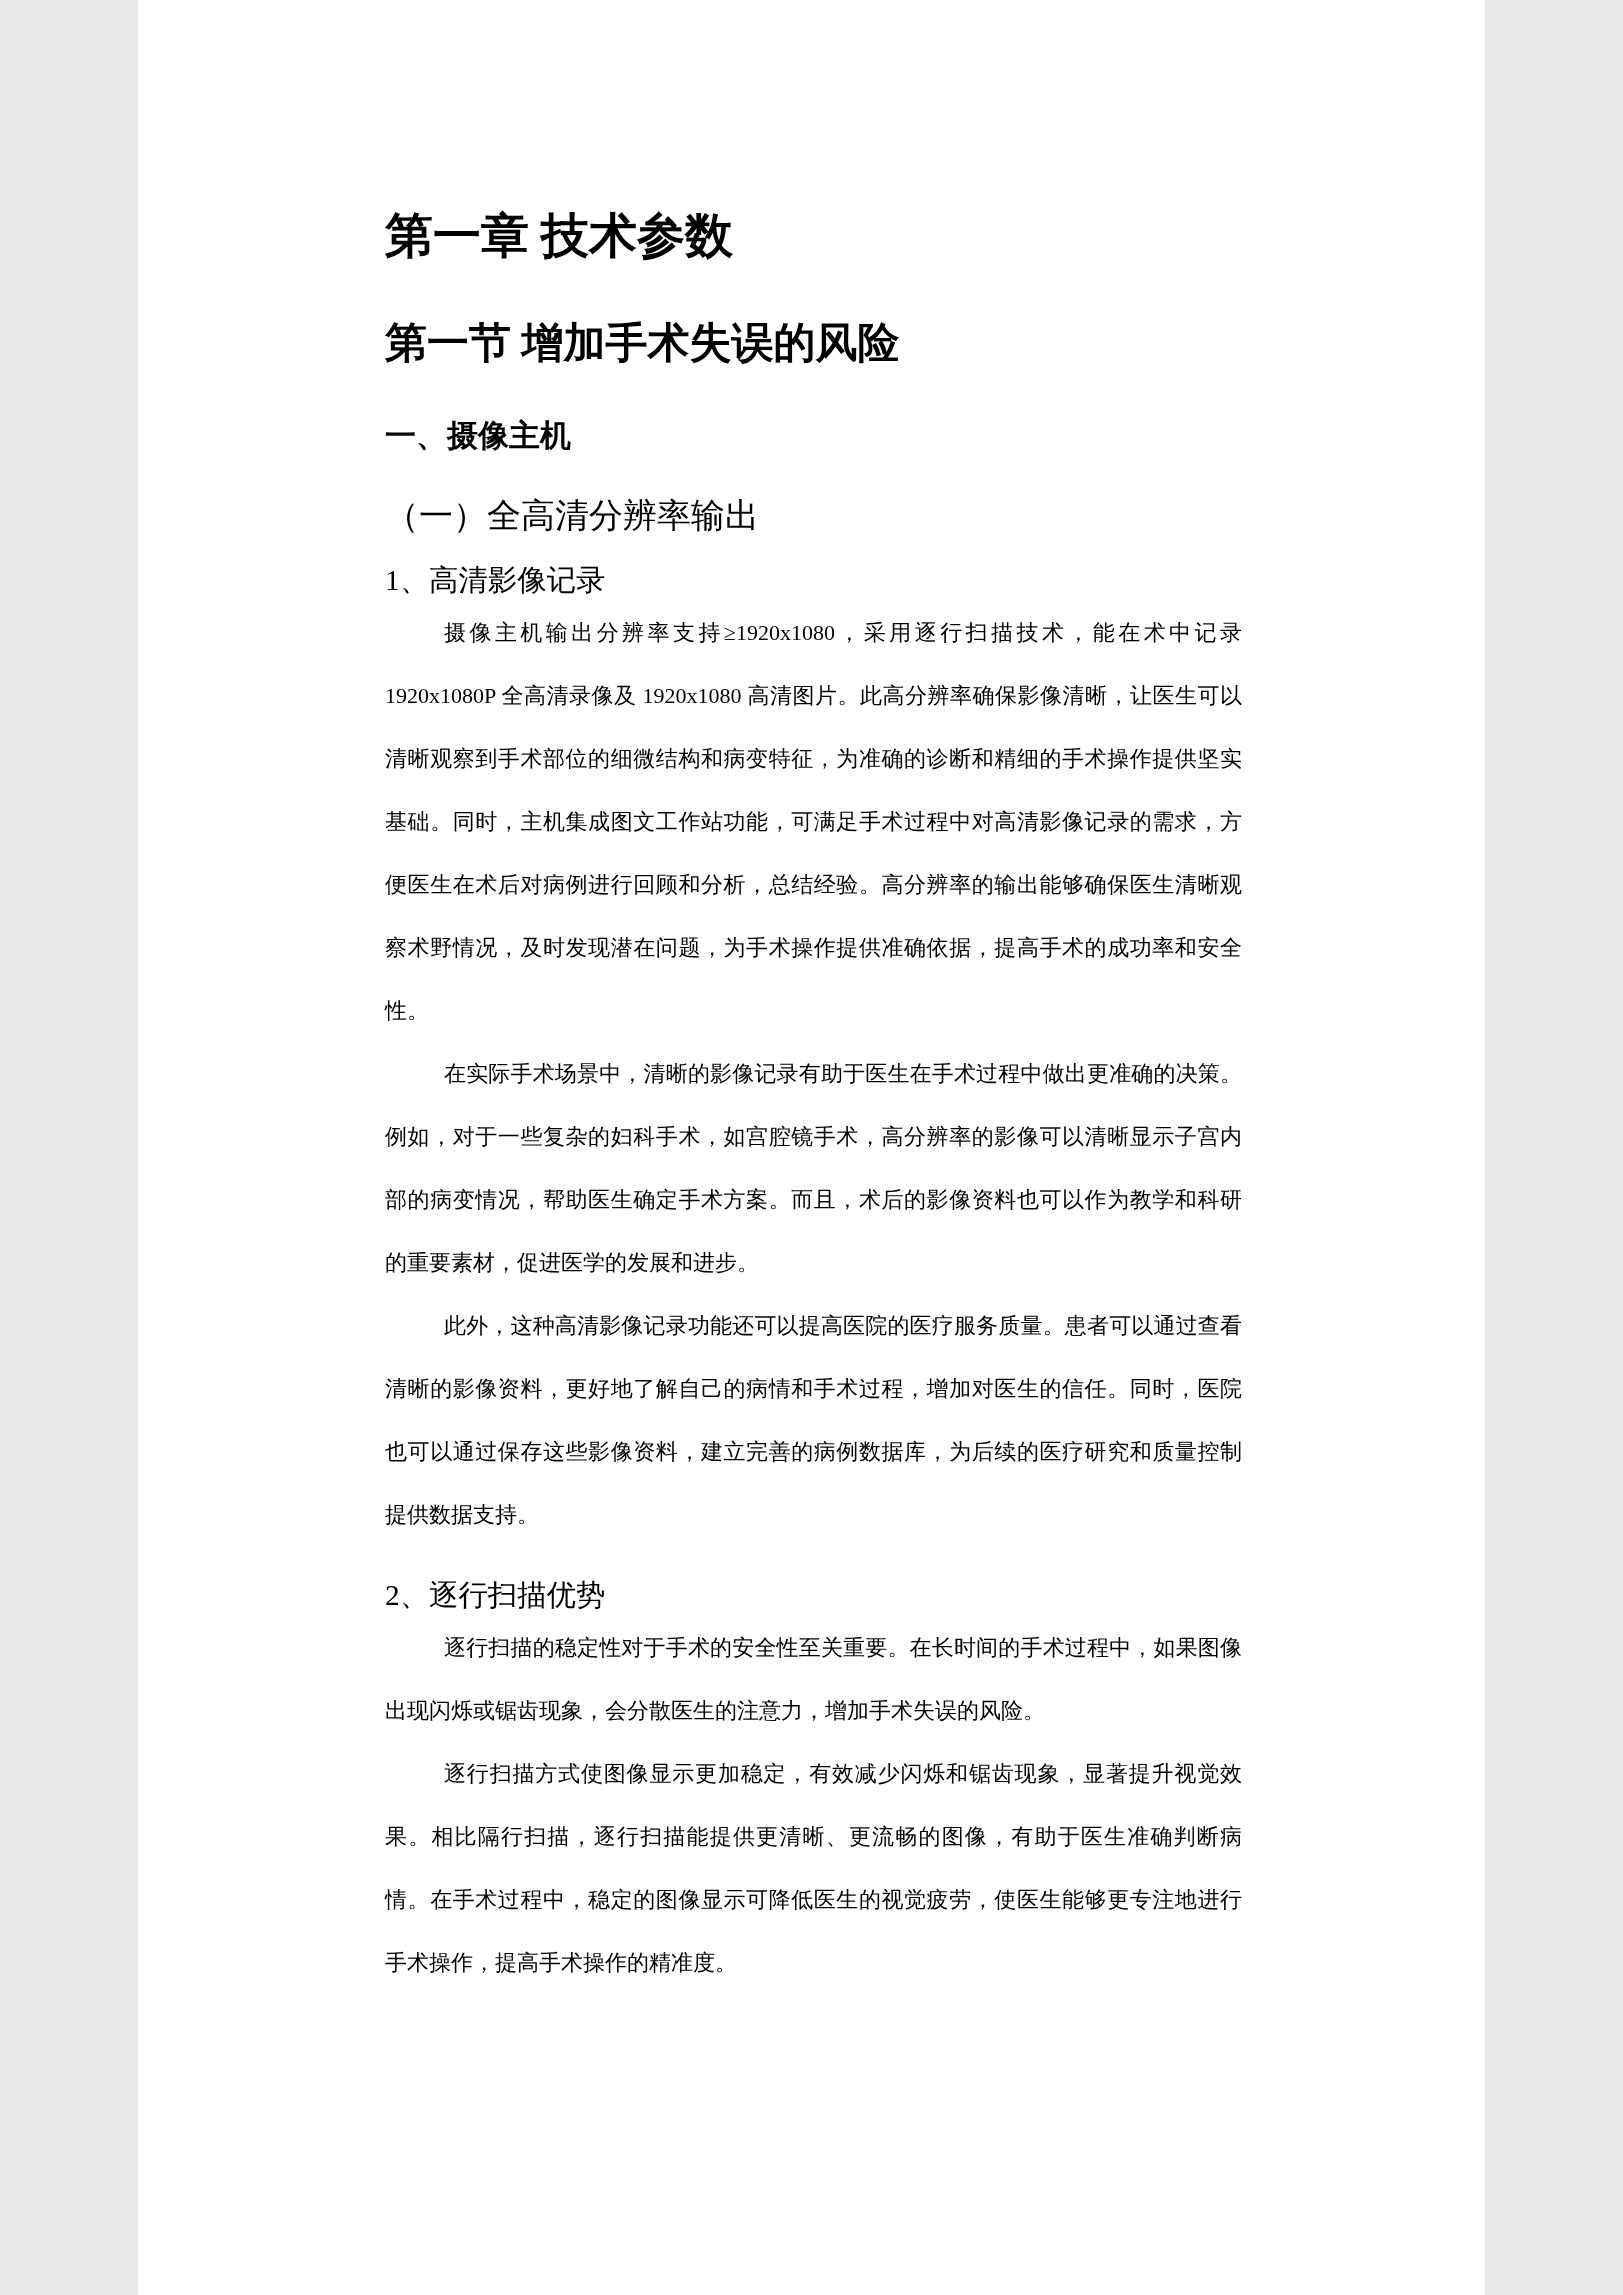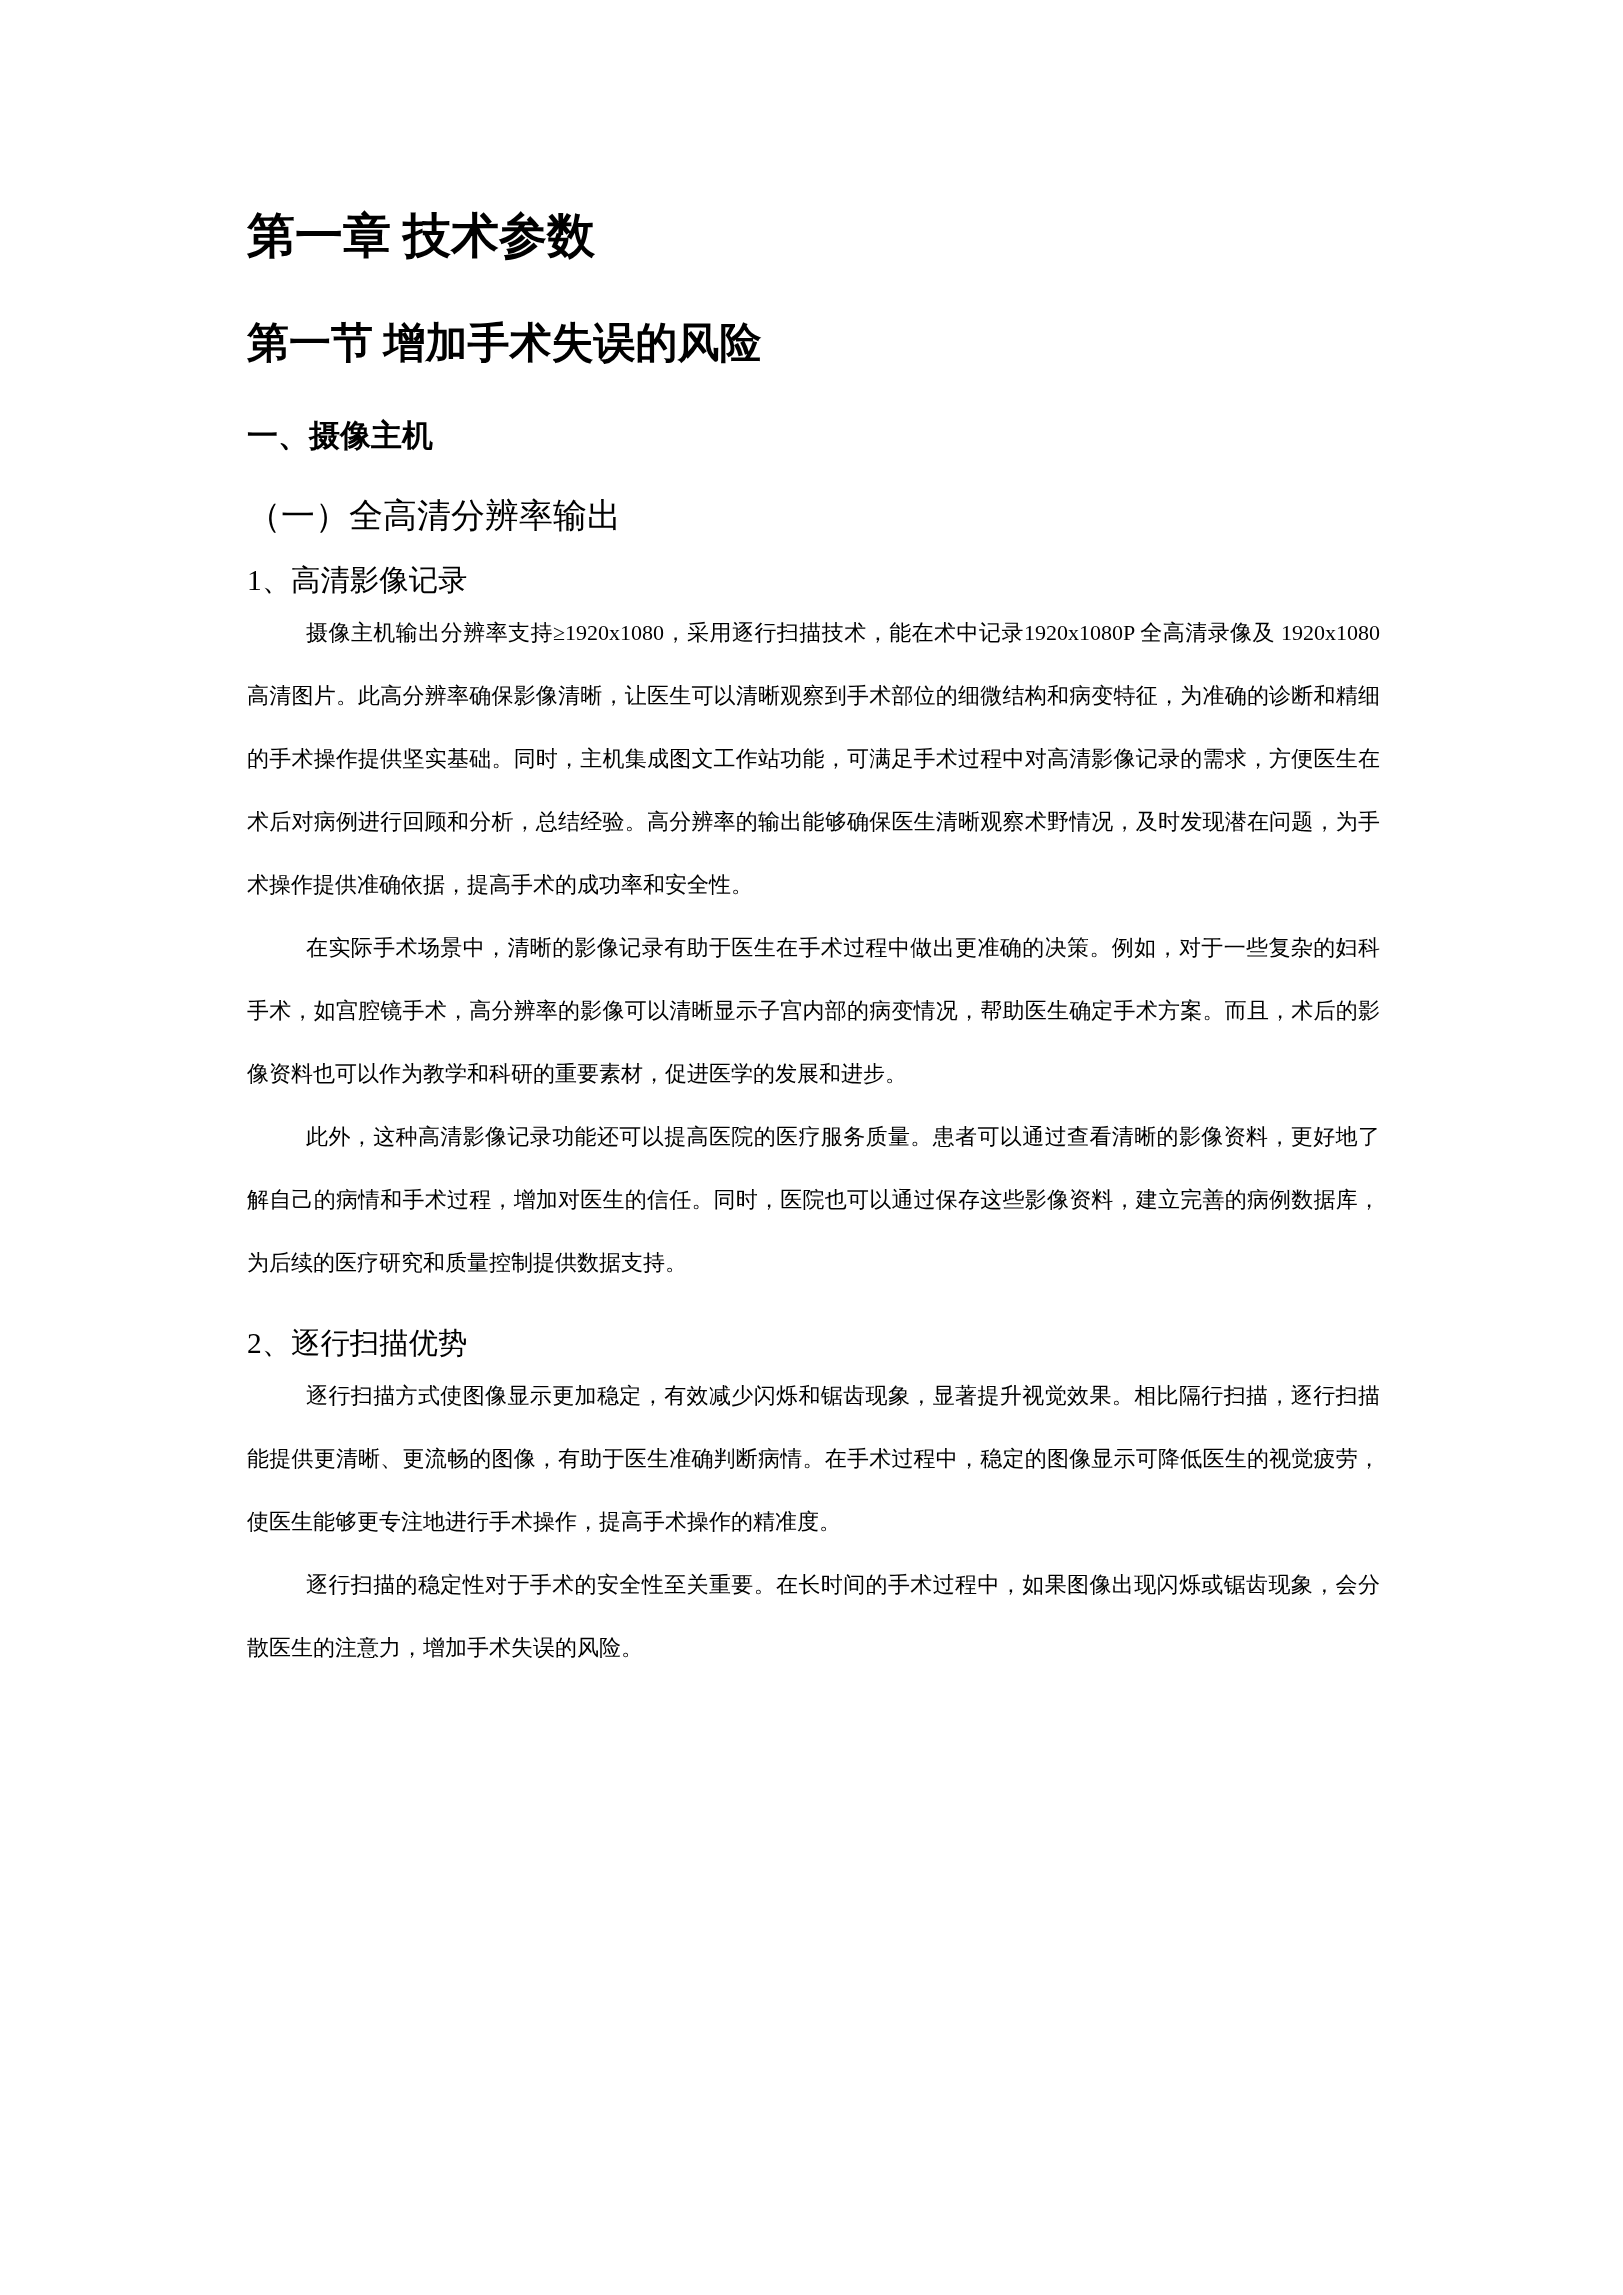--- a/index.html
+++ b/index.html
@@ -2,21 +2,21 @@
 <html style="font-size:10.5px"><head>
 <meta charset="utf-8">
 <style>
   html, body {
     margin: 0;
     padding: 0;
     background: #e8e8e8;
   }
   .page {
     position: relative;
-    width: 1623px;
+    width: 1347px;
     height: 2295px;
     margin: 0 auto;
     background: #ffffff;
     box-sizing: border-box;
     padding: 211px 243px 0 247px;
     font-family: "Liberation Serif", "DejaVu Serif", serif;
     color: #000000;
     overflow: hidden;
   }
   .chapter-title {
@@ -76,18 +76,18 @@
   <div class="num-heading">1、高清影像记录</div>
 
   <p class="body-para">摄像主机输出分辨率支持≥1920x1080，采用逐行扫描技术，能在术中记录1920x1080P 全高清录像及 1920x1080 高清图片。此高分辨率确保影像清晰，让医生可以清晰观察到手术部位的细微结构和病变特征，为准确的诊断和精细的手术操作提供坚实基础。同时，主机集成图文工作站功能，可满足手术过程中对高清影像记录的需求，方便医生在术后对病例进行回顾和分析，总结经验。高分辨率的输出能够确保医生清晰观察术野情况，及时发现潜在问题，为手术操作提供准确依据，提高手术的成功率和安全性。</p>
 
   <p class="body-para">在实际手术场景中，清晰的影像记录有助于医生在手术过程中做出更准确的决策。例如，对于一些复杂的妇科手术，如宫腔镜手术，高分辨率的影像可以清晰显示子宫内部的病变情况，帮助医生确定手术方案。而且，术后的影像资料也可以作为教学和科研的重要素材，促进医学的发展和进步。</p>
 
   <p class="body-para">此外，这种高清影像记录功能还可以提高医院的医疗服务质量。患者可以通过查看清晰的影像资料，更好地了解自己的病情和手术过程，增加对医生的信任。同时，医院也可以通过保存这些影像资料，建立完善的病例数据库，为后续的医疗研究和质量控制提供数据支持。</p>
 
   <div class="num-heading second">2、逐行扫描优势</div>
 
+  <p class="body-para">逐行扫描的稳定性对于手术的安全性至关重要。在长时间的手术过程中，如果图像出现闪烁或锯齿现象，会分散医生的注意力，增加手术失误的风险。</p>
+
   <p class="body-para">逐行扫描方式使图像显示更加稳定，有效减少闪烁和锯齿现象，显著提升视觉效果。相比隔行扫描，逐行扫描能提供更清晰、更流畅的图像，有助于医生准确判断病情。在手术过程中，稳定的图像显示可降低医生的视觉疲劳，使医生能够更专注地进行手术操作，提高手术操作的精准度。</p>
-
-  <p class="body-para">逐行扫描的稳定性对于手术的安全性至关重要。在长时间的手术过程中，如果图像出现闪烁或锯齿现象，会分散医生的注意力，增加手术失误的风险。</p>
 
 </div>
 
 
 </body></html>

